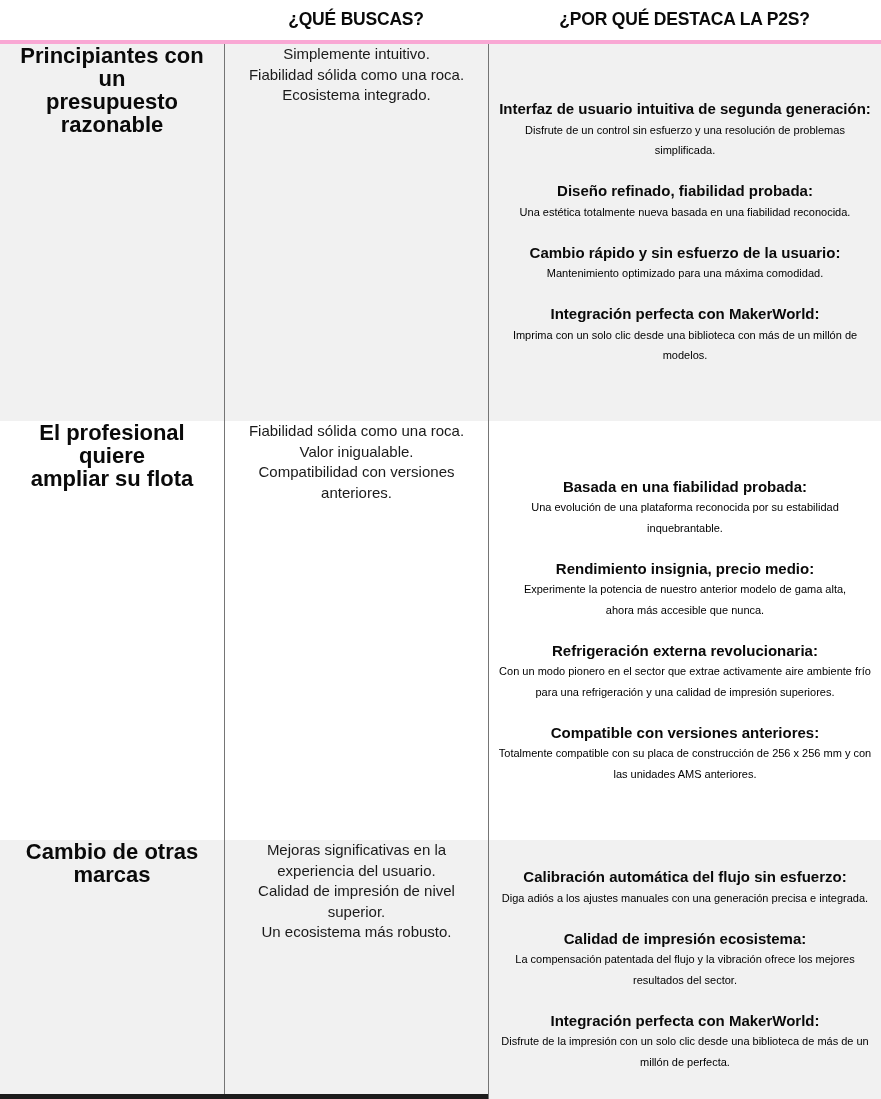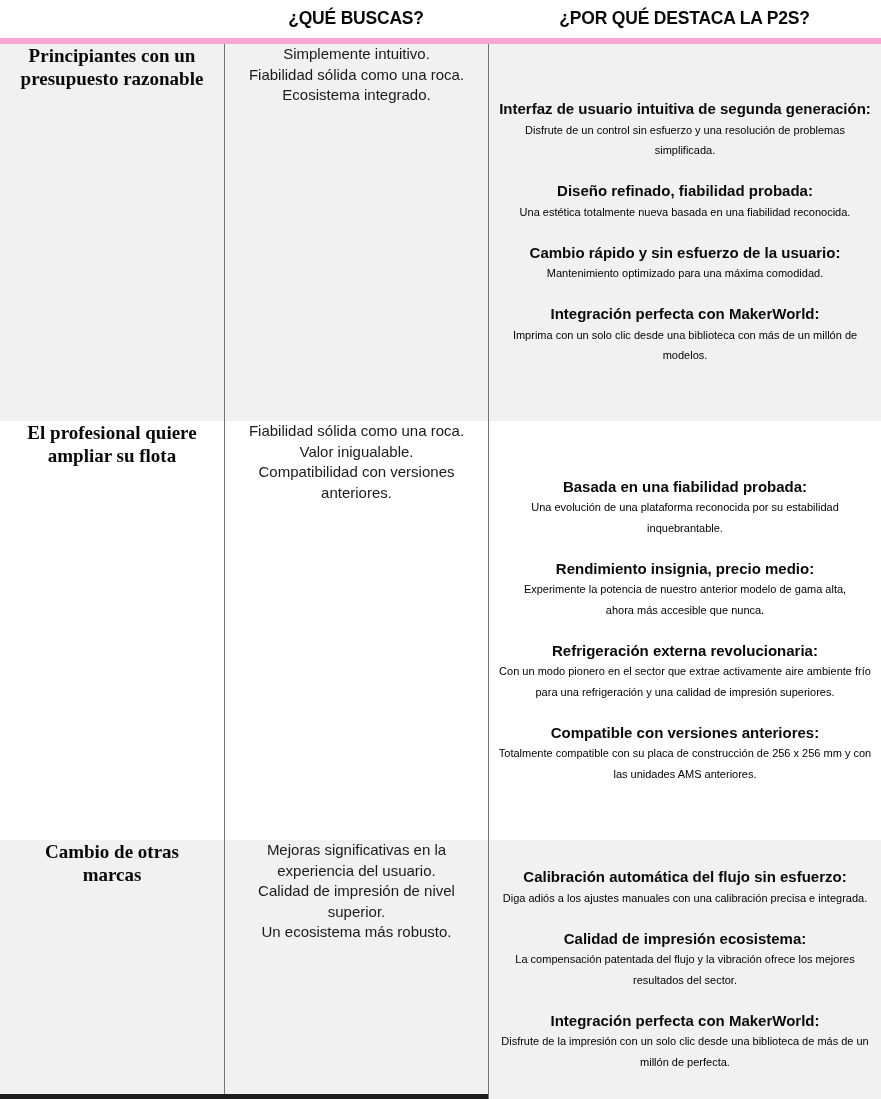--- a/index.html
+++ b/index.html
@@ -11,42 +11,42 @@
     height: 1099px;
     overflow: hidden;
   }
   .table { position: relative; width: 881px; }
 
   .row {
     display: grid;
     grid-template-columns: 224px 264px 393px;
     width: 881px;
   }
-  .header-row { height: 44px; border-bottom: 6px solid #f9a8d4; }
+  .header-row { height: 44px; border-bottom: 4px solid #f9a8d4; }
   .hcell {
     display: flex; align-items: center; justify-content: center;
     font-weight: bold; font-size: 17.5px; letter-spacing: -0.2px;
     color: #0a0a0a; text-align: center; padding-bottom: 2px;
   }
 
   .r1 { height: 377px; }
   .r2 { height: 419px; }
   .r3 { height: 259px; }
   .row-gray { background: #f1f1f1; }
   .row-white { background: #ffffff; }
 
   .cell {
     display: flex; align-items: flex-start; justify-content: center;
     text-align: center;
   }
   .cell.c2, .cell.c3 { border-left: 1px solid #757575; }
 
   .audience-label {
-    font-weight: bold; font-size: 19px; line-height: 23px;
-    white-space: pre-line; padding: 0 10px; color: #0a0a0a; font-family: Liberation Serif, serif;
+    font-weight: bold; font-size: 22px; line-height: 23px;
+    white-space: pre-line; padding: 0 10px; color: #0a0a0a;
   }
   .wants-text {
     font-size: 15px; line-height: 20.5px;
     white-space: pre-line; padding: 0 12px; color: #1a1a1a;
   }
   .features { flex-direction: column; padding: 10px 9px; }
   .feature { width: 100%; }
   .feature + .feature { margin-top: 20.5px; }
   .feature-title {
     font-weight: bold; font-size: 15px; line-height: 20.5px; color: #0a0a0a;
@@ -139,21 +139,21 @@
 marcas</div>
     </div>
     <div class="cell c2">
       <div class="wants-text">Mejoras significativas en la experiencia del usuario.
 Calidad de impresión de nivel superior.
 Un ecosistema más robusto.</div>
     </div>
     <div class="cell c3 features">
       <div class="feature">
         <div class="feature-title">Calibración automática del flujo sin esfuerzo:</div>
-        <div class="feature-body">Diga adiós a los ajustes manuales con una calibración precisa e integrada.</div>
+        <div class="feature-body">Diga adiós a los ajustes manuales con una generación precisa e integrada.</div>
       </div>
       <div class="feature">
         <div class="feature-title">Calidad de impresión ecosistema:</div>
         <div class="feature-body">La compensación patentada del flujo y la vibración ofrece los mejores resultados del sector.</div>
       </div>
       <div class="feature">
         <div class="feature-title">Integración perfecta con MakerWorld:</div>
         <div class="feature-body">Disfrute de la impresión con un solo clic desde una biblioteca de más de un millón de perfecta.</div>
       </div>
     </div>

